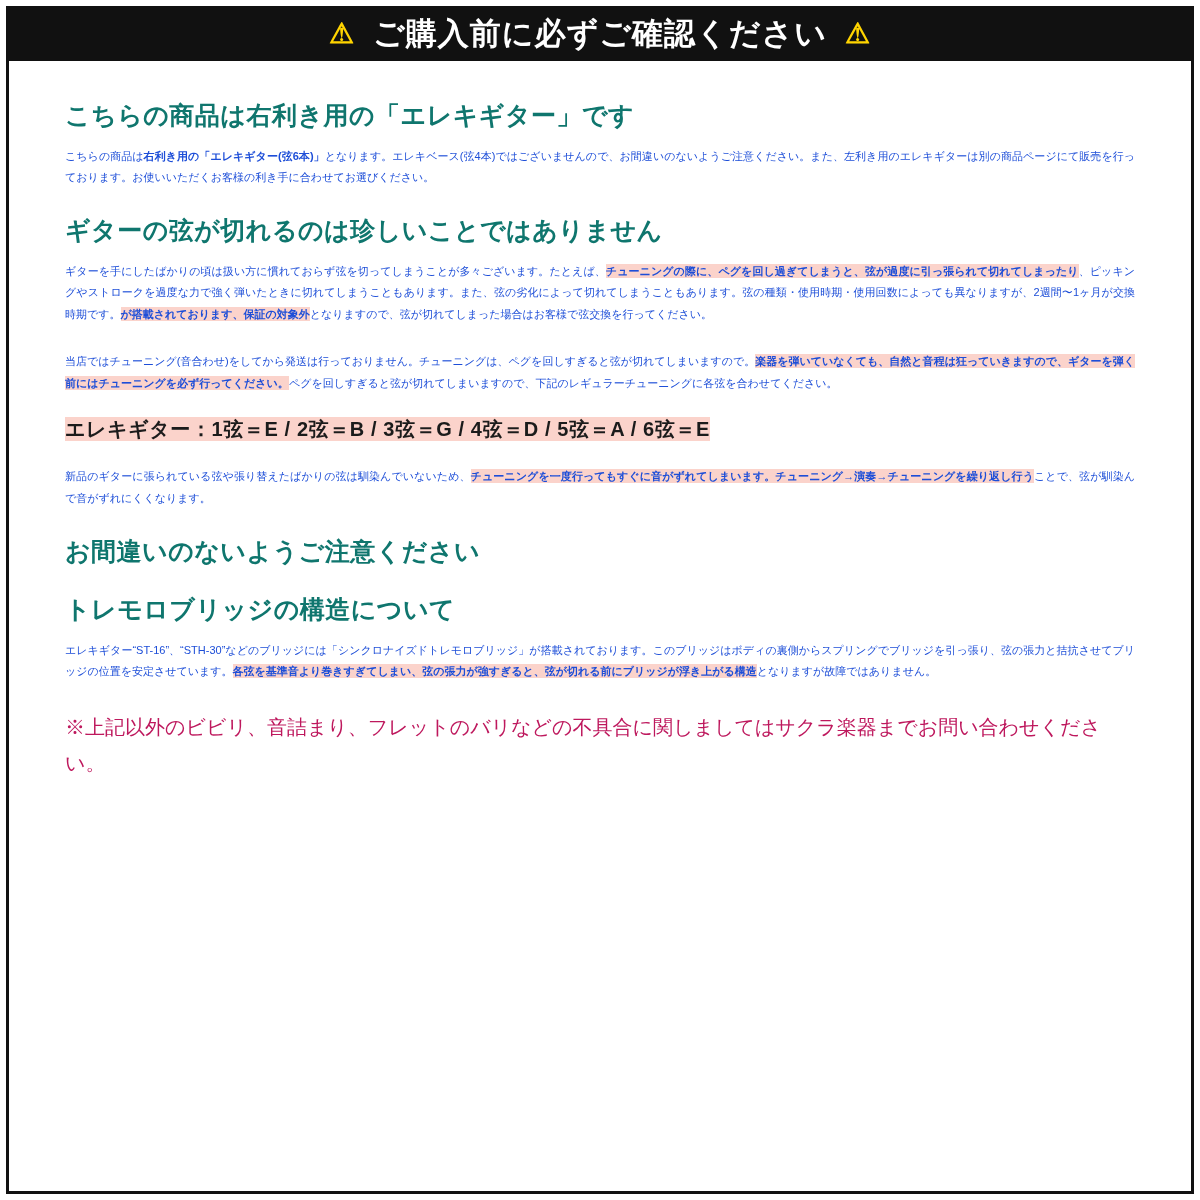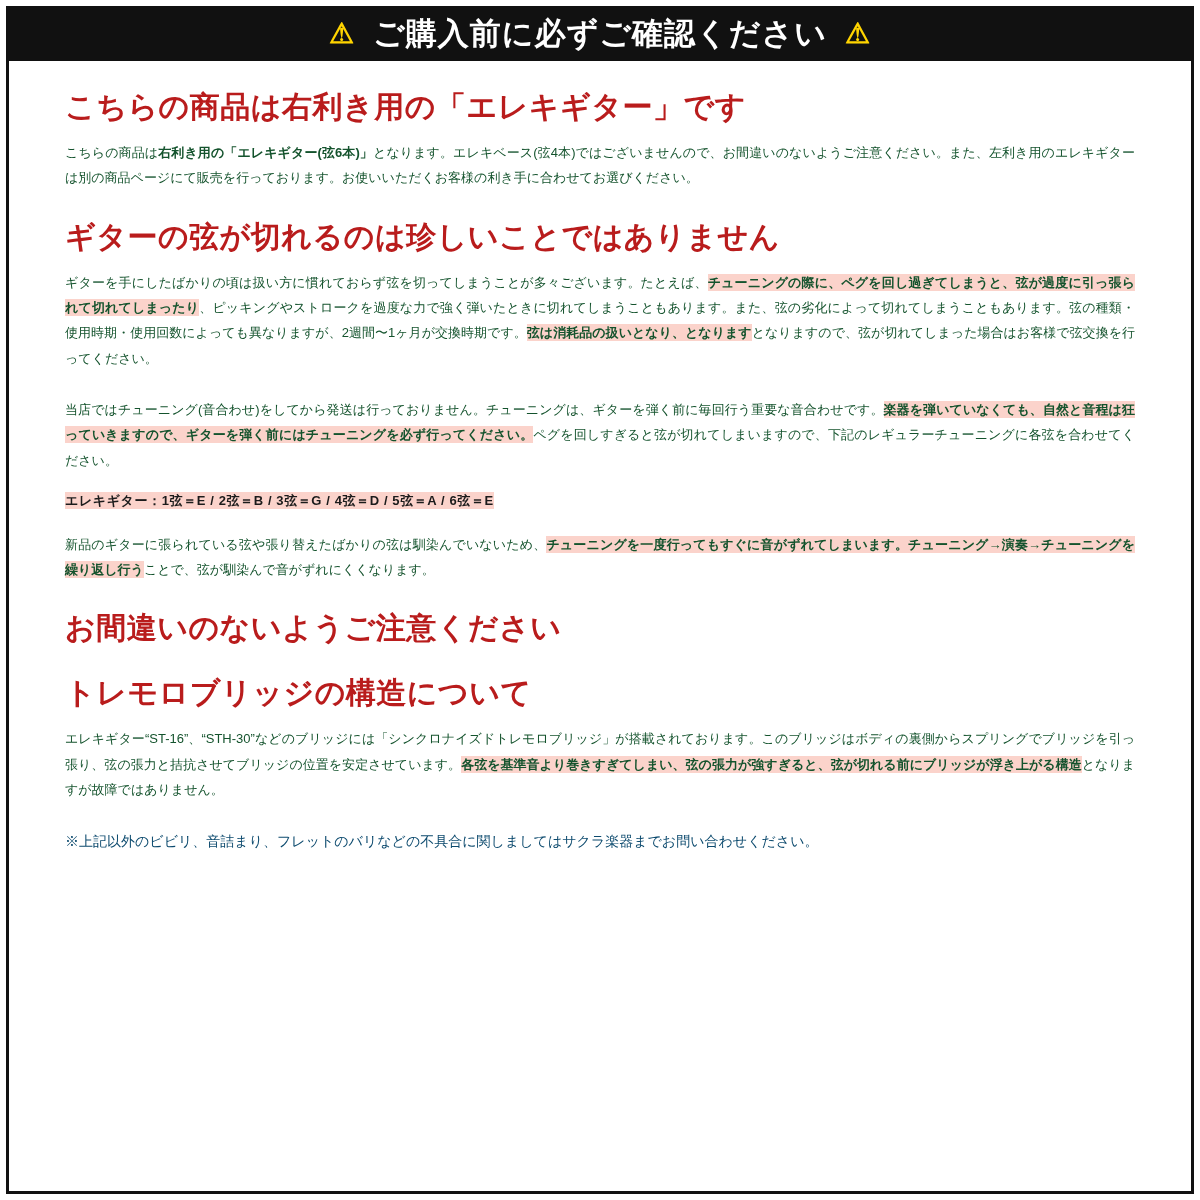--- a/index.html
+++ b/index.html
@@ -47,62 +47,62 @@
   }
   .banner .warn {
     font-size: 28px;
     color: #ffd400;
     line-height: 1;
   }
   .content {
     padding: 26px 56px 0 56px;
   }
   h2 {
-    font-size: 30px;
+    font-size: 25px;
     font-weight: bold;
-    margin: 0 0 14px 0;
+    margin: 12px 0 14px 0;
     letter-spacing: 0.5px;
     line-height: 1.3;
-    color: #b91c1c;
+    color: #0f766e;
   }
   .sec {
     margin-bottom: 26px;
   }
   .sec:last-of-type {
     margin-bottom: 14px;
   }
   p {
-    font-size: 13px;
+    font-size: 11px;
     line-height: 1.95;
     margin: 0 0 8px 0;
-    color: #14532d;
+    color: #1d4ed8;
     text-align: justify;
   }
   b, .b {
     font-weight: bold;
   }
   .hl {
     background: #fbd3cb;
     font-weight: bold;
     padding: 1px 0;
     box-decoration-break: clone;
     -webkit-box-decoration-break: clone;
   }
   .tuning {
-    font-size: 13px;
+    font-size: 20px;
     line-height: 1.9;
     margin: 16px 0 18px 0;
   }
   .tuning .hl {
     font-weight: bold;
     letter-spacing: 0.6px;
   }
   .footnote {
-    font-size: 14px;
-    color: #0c4a6e;
+    font-size: 20px;
+    color: #be185d;
     line-height: 1.8;
   }
 </style>
 </head>
 <body>
 
 <div class="page">
   <div class="frame">
 
     <div class="banner">
@@ -116,27 +116,27 @@
       <div class="sec">
         <h2>こちらの商品は右利き用の「エレキギター」です</h2>
         <p>
           <span>こちらの商品は</span><span class="b">右利き用の「エレキギター(弦6本)」</span><span>となります。エレキベース(弦4本)ではございませんので、お間違いのないようご注意ください。また、左利き用のエレキギターは別の商品ページにて販売を行っております。お使いいただくお客様の利き手に合わせてお選びください。</span>
         </p>
       </div>
 
       <div class="sec">
         <h2>ギターの弦が切れるのは珍しいことではありません</h2>
         <p>
-          <span>ギターを手にしたばかりの頃は扱い方に慣れておらず弦を切ってしまうことが多々ございます。たとえば、</span><span class="hl">チューニングの際に、ペグを回し過ぎてしまうと、弦が過度に引っ張られて切れてしまったり</span><span>、ピッキングやストロークを過度な力で強く弾いたときに切れてしまうこともあります。また、弦の劣化によって切れてしまうこともあります。弦の種類・使用時期・使用回数によっても異なりますが、2週間〜1ヶ月が交換時期です。</span><span class="hl">弦は消耗品の扱いとなり、となります</span><span>となりますので、弦が切れてしまった場合はお客様で弦交換を行ってください。</span>
+          <span>ギターを手にしたばかりの頃は扱い方に慣れておらず弦を切ってしまうことが多々ございます。たとえば、</span><span class="hl">チューニングの際に、ペグを回し過ぎてしまうと、弦が過度に引っ張られて切れてしまったり</span><span>、ピッキングやストロークを過度な力で強く弾いたときに切れてしまうこともあります。また、弦の劣化によって切れてしまうこともあります。弦の種類・使用時期・使用回数によっても異なりますが、2週間〜1ヶ月が交換時期です。</span><span class="hl">が搭載されております、保証の対象外</span><span>となりますので、弦が切れてしまった場合はお客様で弦交換を行ってください。</span>
         </p>
       </div>
 
       <div class="sec">
         <p>
-          <span>当店ではチューニング(音合わせ)をしてから発送は行っておりません。チューニングは、ギターを弾く前に毎回行う重要な音合わせです。</span><span class="hl">楽器を弾いていなくても、自然と音程は狂っていきますので、ギターを弾く前にはチューニングを必ず行ってください。</span><span>ペグを回しすぎると弦が切れてしまいますので、下記のレギュラーチューニングに各弦を合わせてください。</span>
+          <span>当店ではチューニング(音合わせ)をしてから発送は行っておりません。チューニングは、ペグを回しすぎると弦が切れてしまいますので。</span><span class="hl">楽器を弾いていなくても、自然と音程は狂っていきますので、ギターを弾く前にはチューニングを必ず行ってください。</span><span>ペグを回しすぎると弦が切れてしまいますので、下記のレギュラーチューニングに各弦を合わせてください。</span>
         </p>
         <div class="tuning">
           <span class="hl">エレキギター：1弦＝E / 2弦＝B / 3弦＝G / 4弦＝D / 5弦＝A / 6弦＝E</span>
         </div>
         <p>
           <span>新品のギターに張られている弦や張り替えたばかりの弦は馴染んでいないため、</span><span class="hl">チューニングを一度行ってもすぐに音がずれてしまいます。チューニング→演奏→チューニングを繰り返し行う</span><span>ことで、弦が馴染んで音がずれにくくなります。</span>
         </p>
       </div>
 
       <div class="sec">

